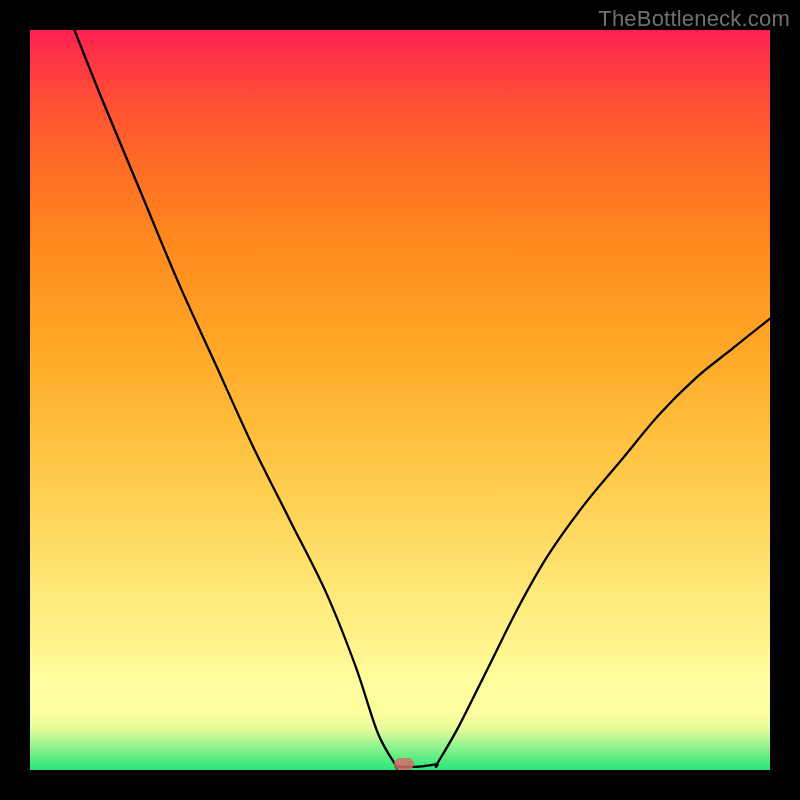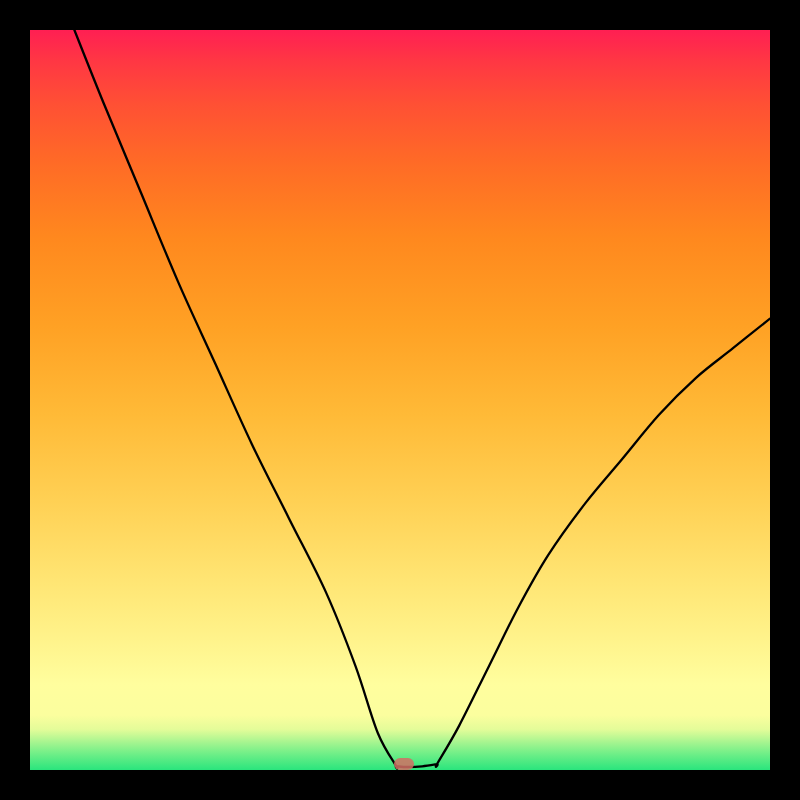--- a/index.html
+++ b/index.html
@@ -72,13 +72,14 @@
 
   <div class="plot-area">
 
     <svg class="curve" viewBox="0 0 740 740" preserveAspectRatio="none">
       <path d="M 44.4 0.0 C 49.3 12.3, 62.9 46.9, 74.0 74.0 C 85.1 101.1, 98.7 133.2, 111.0 162.8 C 123.3 192.4, 135.7 223.2, 148.0 251.6 C 160.3 280.0, 172.7 305.9, 185.0 333.0 C 197.3 360.1, 209.7 388.5, 222.0 414.4 C 234.3 440.3, 246.7 463.7, 259.0 488.4 C 271.3 513.1, 284.9 537.7, 296.0 562.4 C 307.1 587.1, 317.0 613.0, 325.6 636.4 C 334.2 659.8, 341.0 686.4, 347.8 703.0 C 354.6 719.6, 363.2 730.8, 366.3 736.3 C 369.4 741.8, 364.4 736.2, 366.3 736.3 C 368.2 736.4, 373.1 737.0, 377.4 737.0 C 381.7 737.0, 387.3 736.8, 392.2 736.3 C 397.1 735.8, 404.5 734.5, 407.0 734.1 C 409.5 733.7, 403.3 740.5, 407.0 734.1 C 410.7 727.7, 420.6 711.9, 429.2 695.6 C 437.8 679.3, 448.9 656.1, 458.8 636.4 C 468.7 616.7, 478.5 595.7, 488.4 577.2 C 498.3 558.7, 506.9 542.7, 518.0 525.4 C 529.1 508.1, 542.7 489.6, 555.0 473.6 C 567.3 457.6, 579.7 444.0, 592.0 429.2 C 604.3 414.4, 616.7 398.4, 629.0 384.8 C 641.3 371.2, 653.7 358.9, 666.0 347.8 C 678.3 336.7, 690.7 328.1, 703.0 318.2 C 715.3 308.3, 733.8 293.5, 740.0 288.6" fill="none" stroke="#000" stroke-width="2.3" stroke-linecap="round" stroke-linejoin="round"></path>
     </svg>
 
     <div class="marker" style="left: 373.7px; top: 734.08px;"></div>
   </div>
 
+  <div class="watermark">TheBottleneck.com</div>
 </div>
 
 </body></html>

